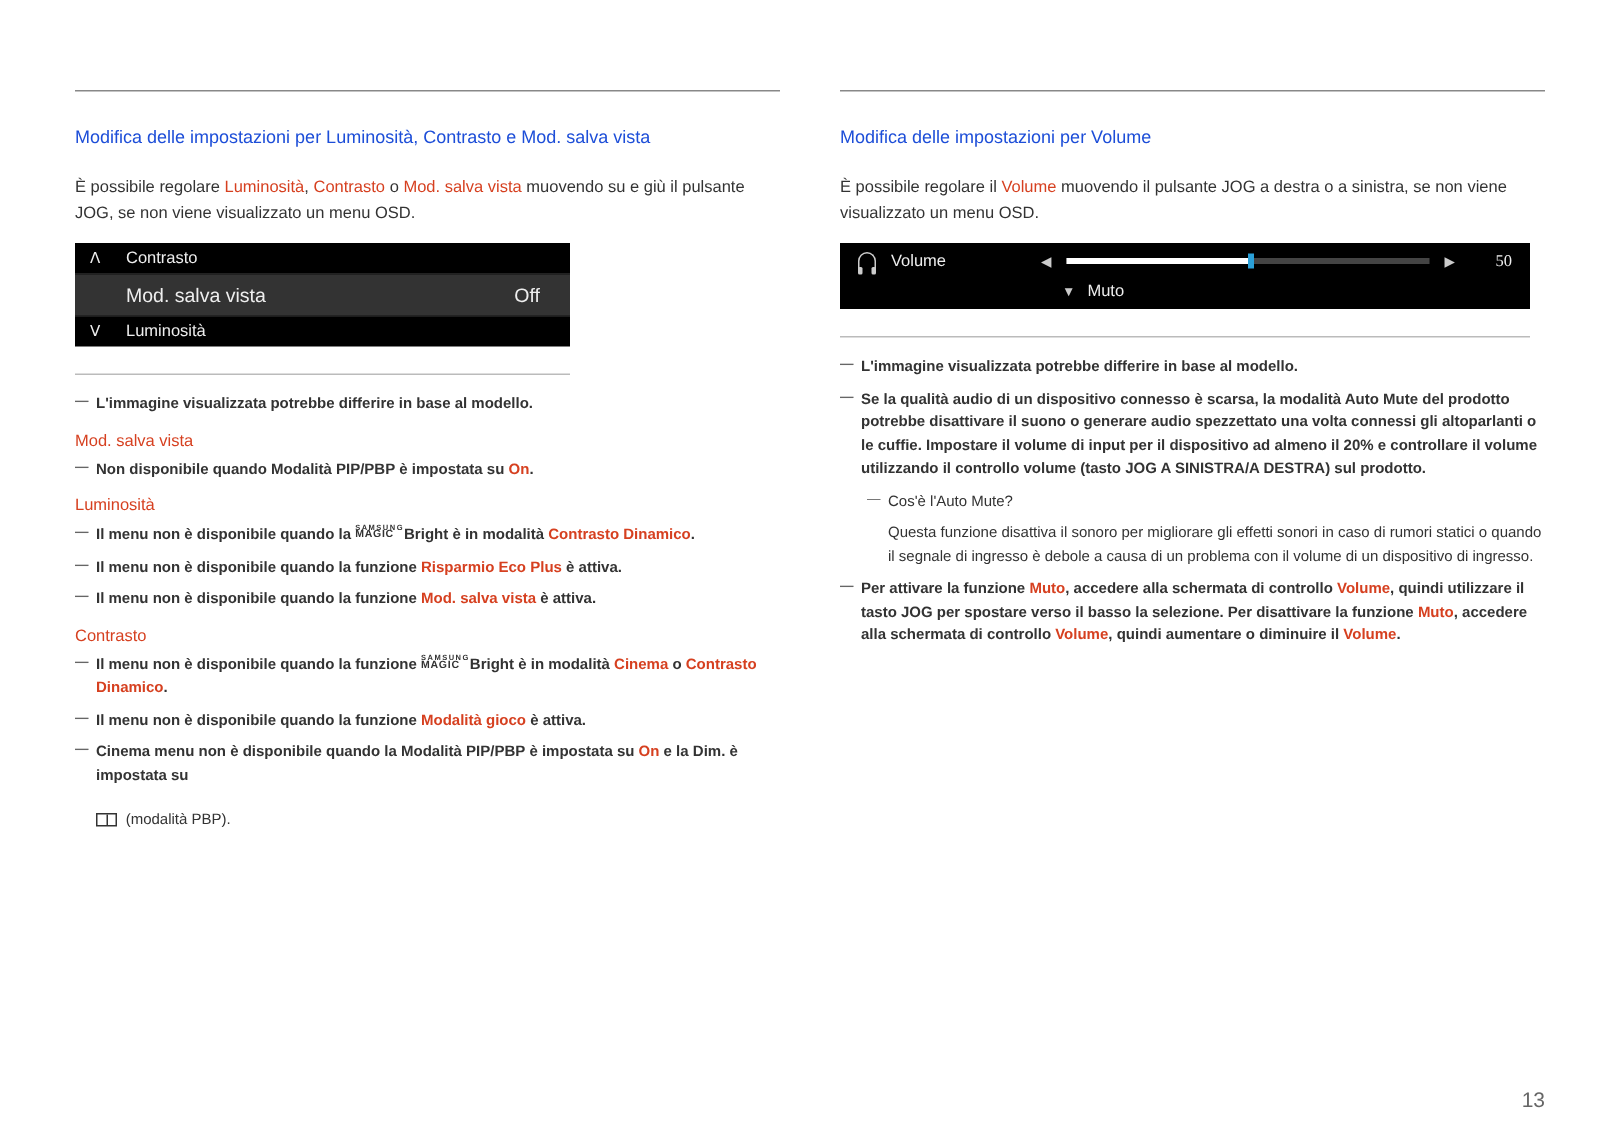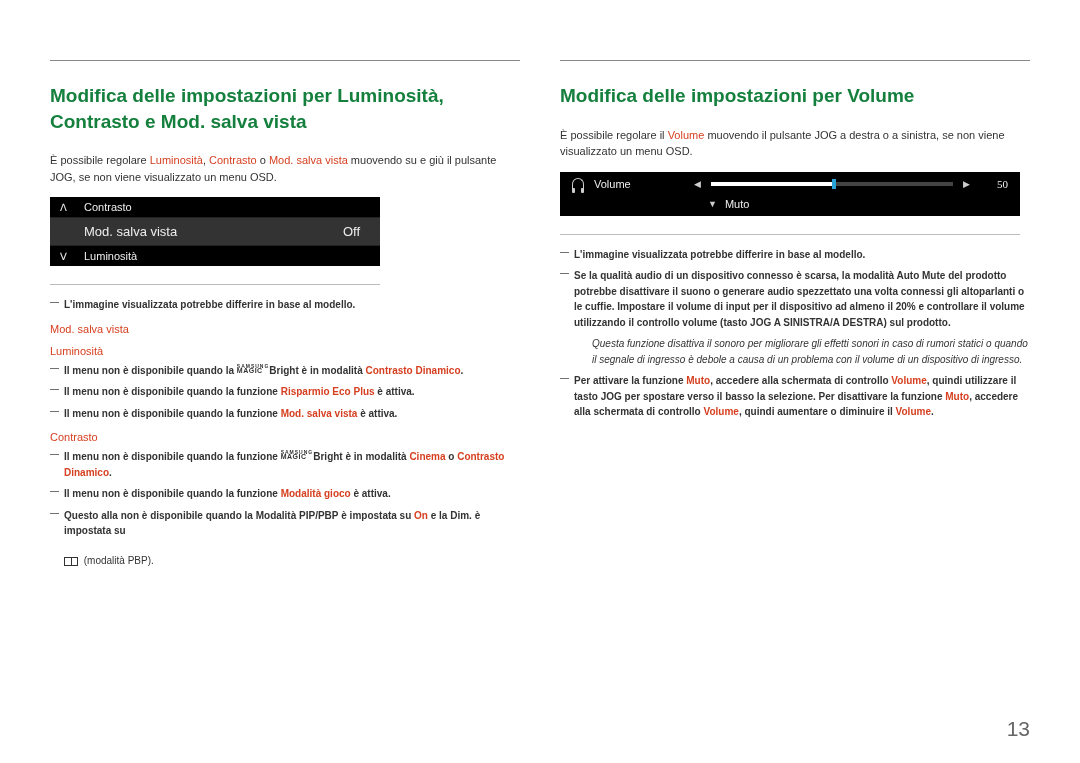--- a/index.html
+++ b/index.html
@@ -18,23 +18,23 @@
   }
   .col {
     flex: 1;
     min-width: 0;
   }
   .rule {
     border-top: 1px solid #888;
     margin-bottom: 22px;
   }
   h2 {
-    font-size: 19px;
-    font-weight: 700;
-    color: #15803d;
+    font-size: 12px;
+    font-weight: 400;
+    color: #1d4ed8;
     margin-bottom: 18px;
     line-height: 1.35;
   }
   .intro {
     font-size: 11px;
     line-height: 1.5;
     margin-bottom: 12px;
   }
   .hl { color: #d64020; }
   .osd {
@@ -175,21 +175,21 @@
     top: -3px;
     width: 4px; height: 10px;
     background: #2aa0d8;
   }
   .vol-val { width: 28px; text-align: right; font-family: Liberation Serif, serif; }
   .muto-area { margin-left: 136px; display: flex; align-items: center; gap: 8px; }
   .pagenum {
     position: absolute;
     bottom: 22px;
     right: 50px;
-    font-size: 21px;
+    font-size: 14px;
     color: #666;
   }
 </style>
 </head>
 <body>
 
 <div class="page">
 
   <div class="col">
     <div class="rule"></div>
@@ -211,41 +211,44 @@
         <span class="arrow">ᐯ</span>
         <span class="osd-label">Luminosità</span>
       </div>
     </div>
 
     <div class="sep" style="width:330px;"></div>
 
     <div class="note">L'immagine visualizzata potrebbe differire in base al modello.</div>
 
     <div class="sect-label">Mod. salva vista</div>
+    <div class="note">
+      <span>Non disponibile quando </span><b>Modalità PIP/PBP</b><span> è impostata su </span><span class="hl">On</span><span>.</span>
+    </div>
 
     <div class="sect-label">Luminosità</div>
     <div class="note">
       <span>Il menu non è disponibile quando la </span><span class="magic"><span class="t">SAMSUNG</span><span>MAGIC</span></span><b>Bright</b><span> è in modalità </span><span class="hl">Contrasto Dinamico</span><span>.</span>
     </div>
     <div class="note">
       <span>Il menu non è disponibile quando la funzione </span><span class="hl">Risparmio Eco Plus</span><span> è attiva.</span>
     </div>
     <div class="note">
       <span>Il menu non è disponibile quando la funzione </span><span class="hl">Mod. salva vista</span><span> è attiva.</span>
     </div>
 
     <div class="sect-label">Contrasto</div>
     <div class="note">
       <span>Il menu non è disponibile quando la funzione </span><span class="magic"><span class="t">SAMSUNG</span><span>MAGIC</span></span><b>Bright</b><span> è in modalità </span><span class="hl">Cinema</span><span> o </span><span class="hl">Contrasto Dinamico</span><span>.</span>
     </div>
     <div class="note">
       <span>Il menu non è disponibile quando la funzione </span><span class="hl">Modalità gioco</span><span> è attiva.</span>
     </div>
     <div class="note">
-      <span>Questo alla non è disponibile quando la </span><b>Modalità PIP/PBP</b><span> è impostata su </span><span class="hl">On</span><span> e la </span><b>Dim.</b><span> è impostata su</span>
+      <span>Cinema menu non è disponibile quando la </span><b>Modalità PIP/PBP</b><span> è impostata su </span><span class="hl">On</span><span> e la </span><b>Dim.</b><span> è impostata su</span>
     </div>
     <div style="font-size:10px; line-height:1.55; margin:14px 0 6px 0;">
       <span class="pbp-icon"></span><span> (modalità PBP).</span>
     </div>
   </div>
 
   <div class="col">
     <div class="rule"></div>
     <h2>Modifica delle impostazioni per Volume</h2>
     <p class="intro">
@@ -269,20 +272,21 @@
           <span class="vol-arrow">▼</span>
           <span>Muto</span>
         </div>
       </div>
     </div>
 
     <div class="sep" style="width:460px;"></div>
 
     <div class="note">L'immagine visualizzata potrebbe differire in base al modello.</div>
     <div class="note">Se la qualità audio di un dispositivo connesso è scarsa, la modalità Auto Mute del prodotto potrebbe disattivare il suono o generare audio spezzettato una volta connessi gli altoparlanti o le cuffie. Impostare il volume di input per il dispositivo ad almeno il 20% e controllare il volume utilizzando il controllo volume (tasto JOG A SINISTRA/A DESTRA) sul prodotto.</div>
-    <div style="font-size:10px; line-height:1.55; margin:2px 0 6px 32px;font-style:italic;">Questa funzione disattiva il sonoro per migliorare gli effetti sonori in caso di rumori statici o quando il segnale di ingresso è debole a causa di un problema con il volume di un dispositivo di ingresso.</div>
+    <div class="sub-note">Cos'è l'Auto Mute?</div>
+    <div style="font-size:10px; line-height:1.55; margin:2px 0 6px 32px;">Questa funzione disattiva il sonoro per migliorare gli effetti sonori in caso di rumori statici o quando il segnale di ingresso è debole a causa di un problema con il volume di un dispositivo di ingresso.</div>
     <div class="note">
       <span>Per attivare la funzione </span><span class="hl">Muto</span><span>, accedere alla schermata di controllo </span><span class="hl">Volume</span><span>, quindi utilizzare il tasto JOG per spostare verso il basso la selezione. Per disattivare la funzione </span><span class="hl">Muto</span><span>, accedere alla schermata di controllo </span><span class="hl">Volume</span><span>, quindi aumentare o diminuire il </span><span class="hl">Volume</span><span>.</span>
     </div>
   </div>
 </div>
 
 <div class="pagenum">13</div>
 
 </body></html>

